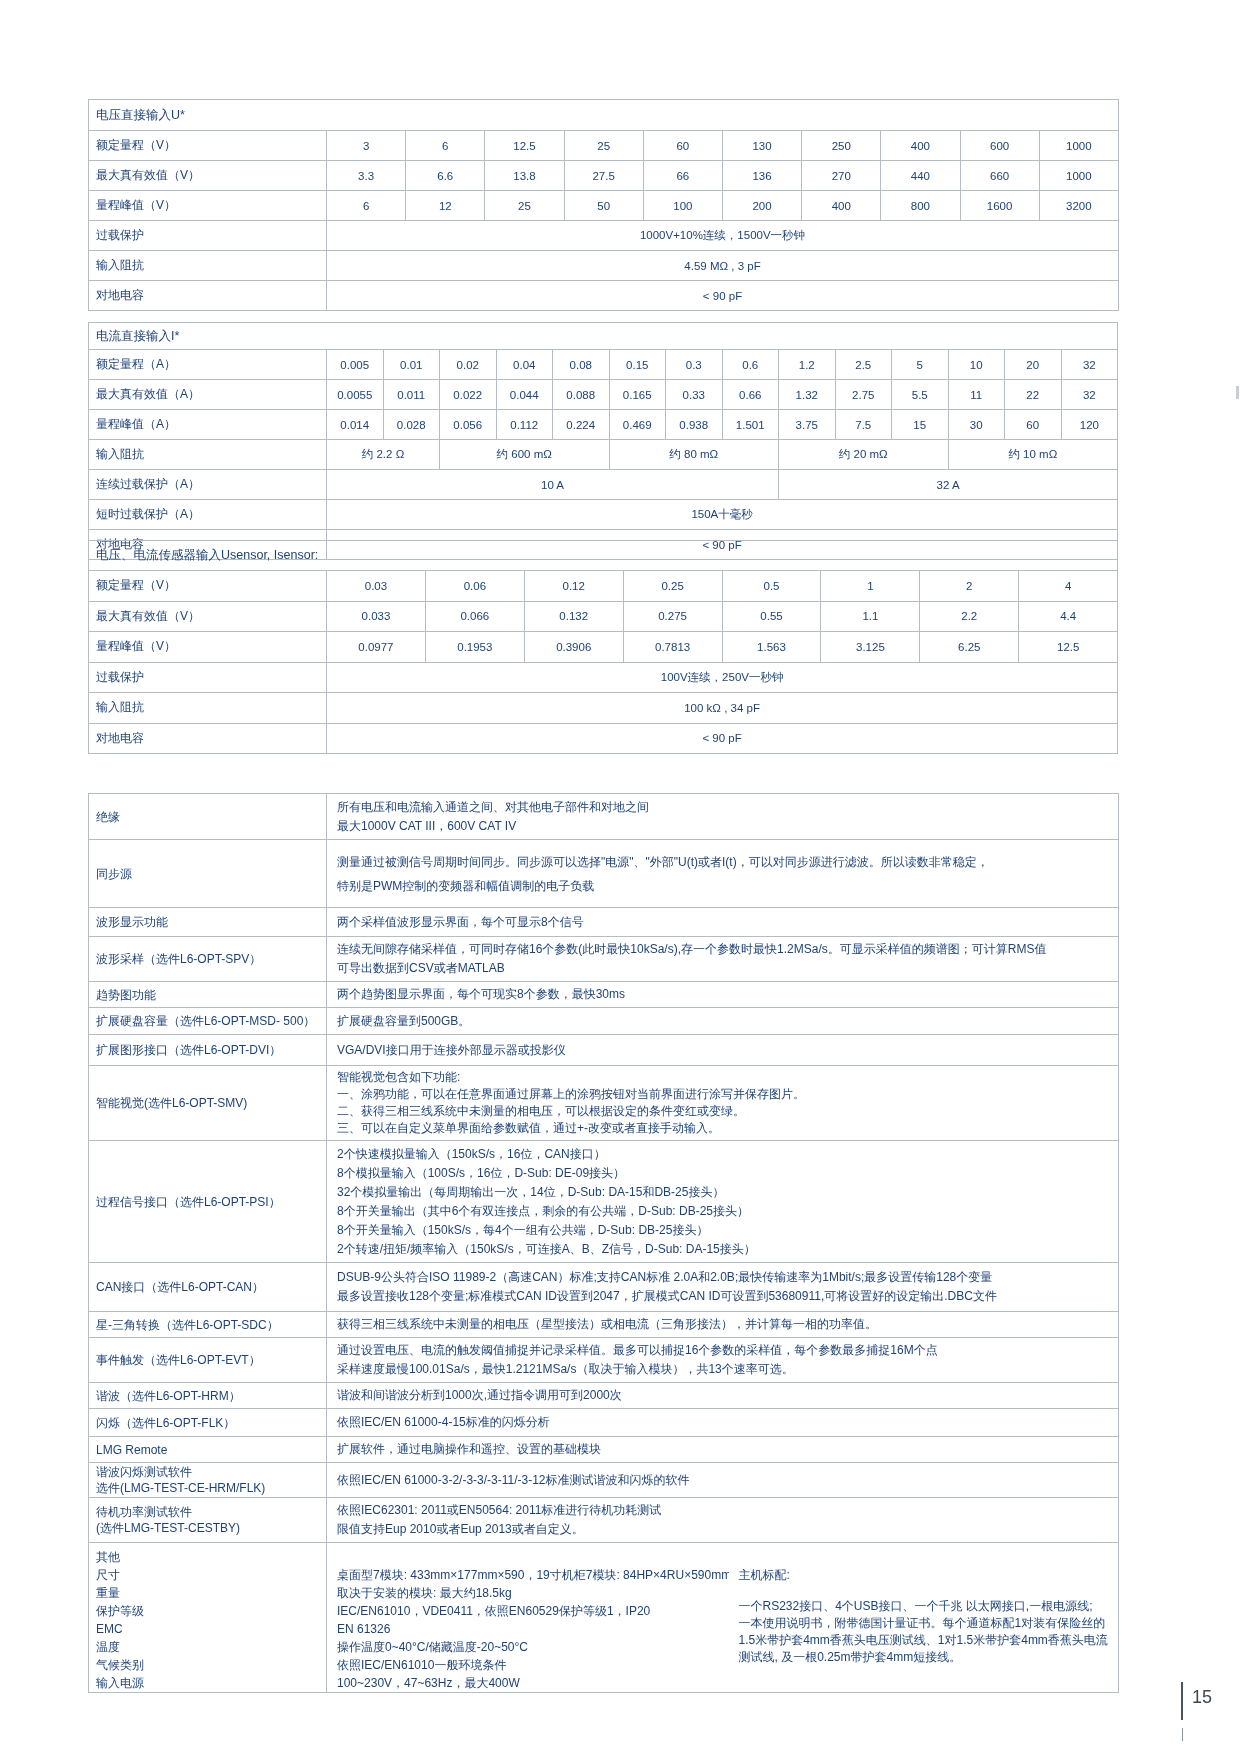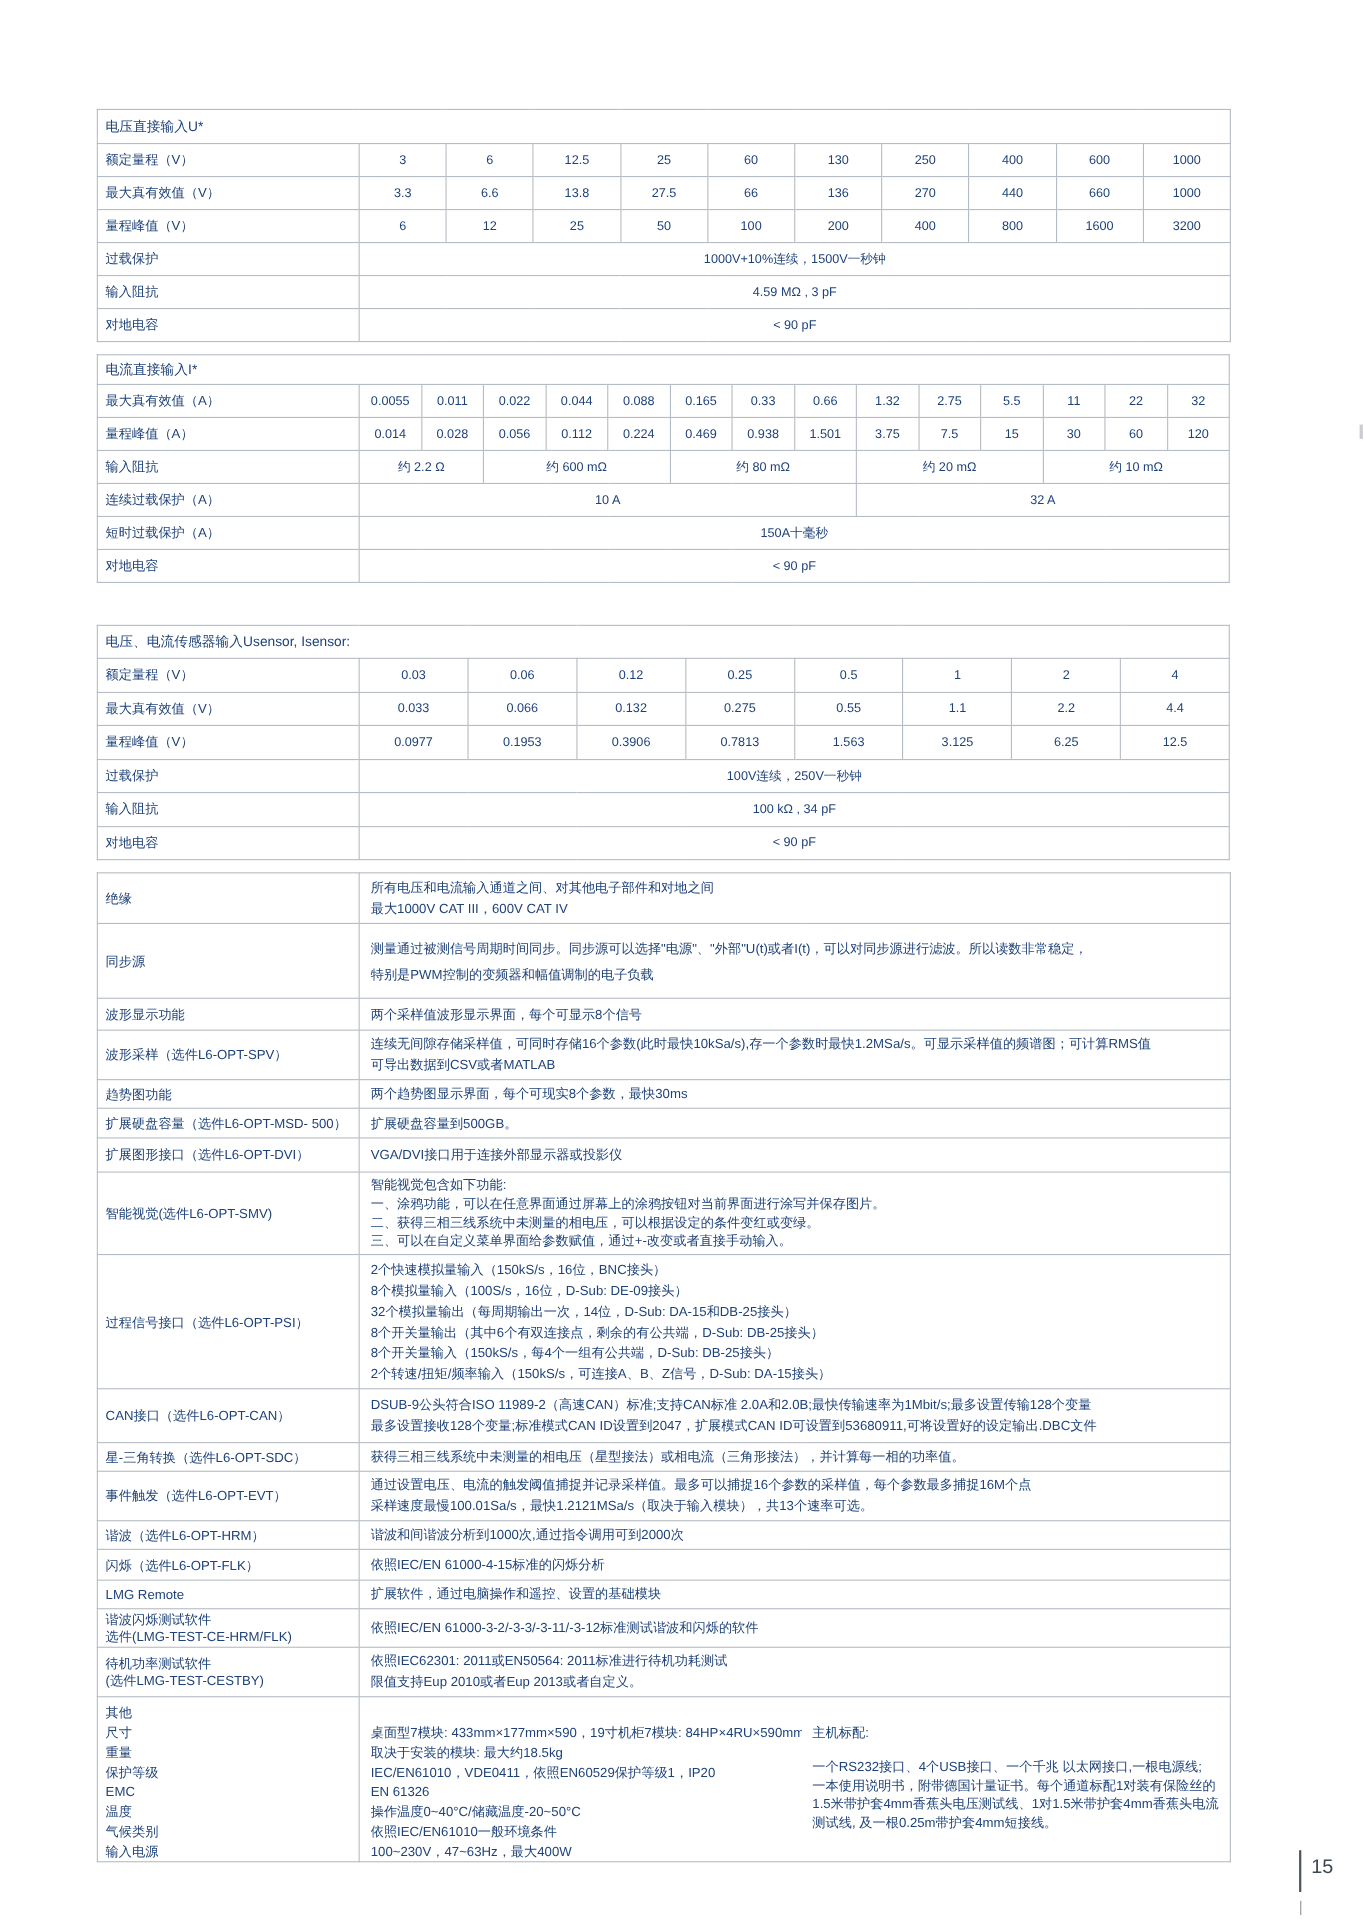--- a/index.html
+++ b/index.html
@@ -15,21 +15,21 @@
   }
   table.spec td{
     border:1px solid #b6bcc4;color:#1e4278;
     overflow:hidden;white-space:nowrap;
   }
   td.title-cell{text-align:left;padding:0 0 0 7px;font-size:12.5px;}
   td.label-cell{text-align:left;padding:0 0 0 7px;font-size:12px;}
   td.data-cell{text-align:center;font-size:11.5px;padding:0 1px;}
   #t-voltage{top:99px;}
   #t-current{top:322px;}
-  #t-sensor{top:568px;}
+  #t-sensor{top:540px;}
   #t-options{top:793px;}
   #t-options td.value-cell{
     text-align:left;padding:3px 6px 3px 10px;font-size:12px;
     white-space:normal;vertical-align:middle;
   }
   #t-options td.label-cell{white-space:normal;line-height:16px;vertical-align:middle;}
   .vline{line-height:19px;}
   td.footer-label-cell,td.footer-value-cell,td.footer-right-cell{
     vertical-align:top;font-size:12px;white-space:normal;
   }
@@ -135,20 +135,37 @@
         <col style="width: 56.5px;">
         <col style="width: 56.5px;">
         <col style="width: 56.5px;">
         <col style="width: 56.5px;">
       </colgroup>
       <tbody>
         <tr style="height: 27px;">
           <td class="title-cell" colspan="15">电流直接输入I*</td>
         </tr>
         <tr style="height: 30px;">
+          <td class="label-cell">额定量程（A）</td>
+          <td class="data-cell">0.005</td>
+          <td class="data-cell">0.01</td>
+          <td class="data-cell">0.02</td>
+          <td class="data-cell">0.04</td>
+          <td class="data-cell">0.08</td>
+          <td class="data-cell">0.15</td>
+          <td class="data-cell">0.3</td>
+          <td class="data-cell">0.6</td>
+          <td class="data-cell">1.2</td>
+          <td class="data-cell">2.5</td>
+          <td class="data-cell">5</td>
+          <td class="data-cell">10</td>
+          <td class="data-cell">20</td>
+          <td class="data-cell">32</td>
+        </tr>
+        <tr style="height: 30px;">
           <td class="label-cell">最大真有效值（A）</td>
           <td class="data-cell">0.0055</td>
           <td class="data-cell">0.011</td>
           <td class="data-cell">0.022</td>
           <td class="data-cell">0.044</td>
           <td class="data-cell">0.088</td>
           <td class="data-cell">0.165</td>
           <td class="data-cell">0.33</td>
           <td class="data-cell">0.66</td>
           <td class="data-cell">1.32</td>
@@ -336,21 +353,21 @@
             <div class="vline" style="line-height: 17px;">一、涂鸦功能，可以在任意界面通过屏幕上的涂鸦按钮对当前界面进行涂写并保存图片。</div>
             <div class="vline" style="line-height: 17px;">二、获得三相三线系统中未测量的相电压，可以根据设定的条件变红或变绿。</div>
             <div class="vline" style="line-height: 17px;">三、可以在自定义菜单界面给参数赋值，通过+-改变或者直接手动输入。</div>
           </td>
         </tr>
         <tr style="height: 122px;">
           <td class="label-cell">
             <div>过程信号接口（选件L6-OPT-PSI）</div>
           </td>
           <td class="value-cell" colspan="2">
-            <div class="vline">2个快速模拟量输入（150kS/s，16位，BNC接头）</div>
+            <div class="vline">2个快速模拟量输入（150kS/s，16位，CAN接口）</div>
             <div class="vline">8个模拟量输入（100S/s，16位，D-Sub:  DE-09接头）</div>
             <div class="vline">32个模拟量输出（每周期输出一次，14位，D-Sub:  DA-15和DB-25接头）</div>
             <div class="vline">8个开关量输出（其中6个有双连接点，剩余的有公共端，D-Sub:  DB-25接头）</div>
             <div class="vline">8个开关量输入（150kS/s，每4个一组有公共端，D-Sub:  DB-25接头）</div>
             <div class="vline">2个转速/扭矩/频率输入（150kS/s，可连接A、B、Z信号，D-Sub:  DA-15接头）</div>
           </td>
         </tr>
         <tr style="height: 49px;">
           <td class="label-cell">
             <div>CAN接口（选件L6-OPT-CAN）</div>

